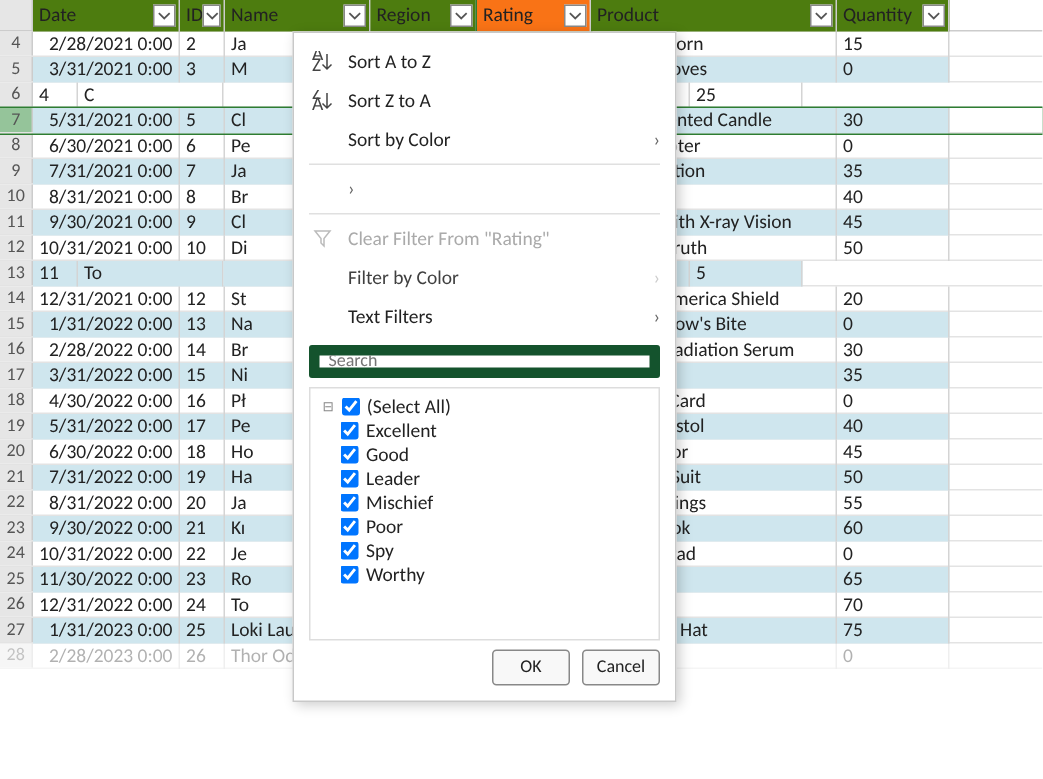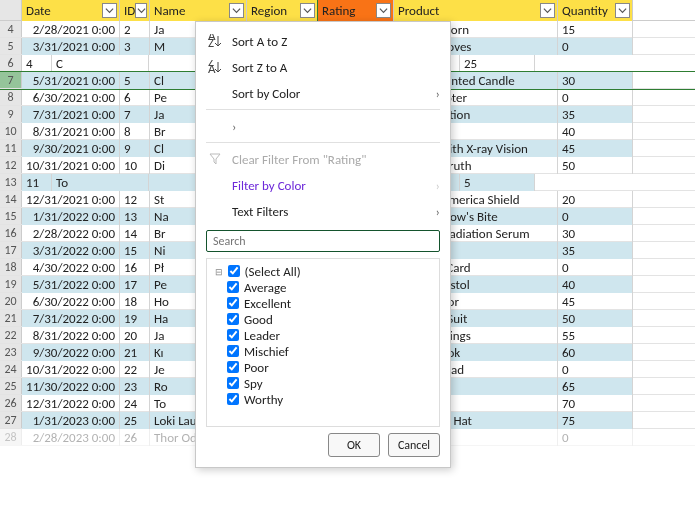--- a/index.html
+++ b/index.html
@@ -1,21 +1,21 @@
 <!DOCTYPE html>
 <html><head>
 <meta charset="utf-8">
 <style>
 *{box-sizing:border-box;margin:0;padding:0;font-family:Calibri,Arial,sans-serif;font-size:13px;color:#222}
 body{background:#fff;width:695px;height:519px;overflow:hidden;position:relative}
 .sheet{display:flex;flex-direction:column}
 .hdr-row{display:flex;height:21px;border-bottom:1px solid #ccc}
 .rowhead{width:22px;background:#e6e6e6;border-right:1px solid #ccc;display:flex;align-items:center;justify-content:center;font-size:12px;color:#555}
 .cell{border-right:1px solid #d4d4d4;padding:1px 4px;overflow:hidden;white-space:nowrap;display:flex;align-items:center;height:17px}
-.hcell{background:#fde047;height:21px;display:flex;align-items:center;justify-content:space-between;padding:0 2px 0 4px;border-right:1px solid #ccc;font-size:13px}
+.hcell{background:#4d7c0f;height:21px;display:flex;align-items:center;justify-content:space-between;padding:0 2px 0 4px;border-right:1px solid #ccc;font-size:13px}
 .hcell.active{background:#f97316;outline:1px solid #2e7d32}
 .filterbtn{width:15px;height:15px;border:1px solid #888;background:#fff;display:flex;align-items:center;justify-content:center;cursor:pointer}
 .filterbtn svg{width:9px;height:9px}
 .c-date{width:98px;justify-content:flex-end}
 .c-id{width:30px}
 .c-name{width:97px}
 .c-region{width:71px}
 .c-rating{width:76px}
 .c-product{width:164px}
 .c-qty{width:75px}
@@ -32,21 +32,21 @@
 .dr.sel{outline:1px solid #2e7d32}
 .dr.fade{opacity:0.35}
 .rowhead.cur{background:#d0e7d0}
 .menu{position:absolute;left:195px;top:21px;width:256px;height:447px;background:#fff;border:1px solid #c8c8c8;box-shadow:2px 2px 8px rgba(0,0,0,0.2);display:flex;flex-direction:column;padding:6px 0}
 .mi{display:flex;align-items:center;height:26px;padding:0 10px 0 10px;gap:8px;cursor:pointer}
 .mi.disabled{color:#aaa;cursor:default}
 .mi .icon{width:18px;display:flex;justify-content:center}
 .mi .lbl{flex:1}
 .mi .chev{color:#666}
 .sep{height:1px;background:#e0e0e0;margin:3px 10px}
-.searchbox{margin:6px 10px;height:22px;border:1px solid #14532d;border-radius:2px;padding:0 6px;font-size:12px;width:calc(100% - 20px)}
+.searchbox{margin:6px 10px;height:22px;border:7px solid #14532d;border-radius:2px;padding:0 6px;font-size:12px;width:calc(100% - 20px)}
 .checklist{flex:1;margin:0 10px 6px 10px;border:1px solid #ddd;padding:4px 0 4px 20px;overflow:auto;font-size:12px}
 .checkitem{display:flex;align-items:center;gap:2px;height:16px}
 .btns{display:flex;justify-content:flex-end;gap:8px;padding:0 10px 4px 0}
 .btn{min-width:52px;height:24px;border:1px solid #888;background:#f8f8f8;border-radius:3px;font-size:12px;cursor:pointer}
 </style>
 </head>
 <body>
 
 <div class="sheet">
  <div class="hdr-row">
@@ -395,41 +395,37 @@
  <div class="mi disabled">
   <span class="icon">
         <svg width="14" height="14" viewBox="0 0 14 14">
           <path d="M2 2 L12 2 L8 7 L8 12 L6 10 L6 7 Z" fill="none" stroke="#bbb" stroke-width="1"></path>
         </svg>
       </span>
   <span class="lbl" style="color:#aaa">Clear Filter From "Rating"</span>
  </div>
  <div class="mi disabled">
   <span class="icon"></span>
-  <span class="lbl" style="color:#6d28d9">Filter by Color</span>
+  <span class="lbl" style="color:#404040">Filter by Color</span>
   <span class="chev" style="color:#ccc">›</span>
  </div>
  <div class="mi">
   <span class="icon"></span>
   <span class="lbl">Text Filters</span>
   <span class="chev">›</span>
  </div>
  <input class="searchbox" placeholder="Search" style="">
  <div class="checklist" id="checklist">
       <div class="checkitem">
         <span style="position:relative;left:-12px;font-size:9px;color:#888">⊟</span>
         <input type="checkbox" checked="" style="margin: 0px 3px 0px -9px; width: 12px; height: 12px;"> 
         <span>(Select All)</span>
       </div>
       <div class="checkitem">
         <input type="checkbox" checked="" style="margin: 0px 3px 0px 0px; width: 12px; height: 12px;"> 
-        <span>Average</span>
-      </div>
-      <div class="checkitem">
-        <input type="checkbox" checked="" style="margin: 0px 3px 0px 0px; width: 12px; height: 12px;"> 
         <span>Excellent</span>
       </div>
       <div class="checkitem">
         <input type="checkbox" checked="" style="margin: 0px 3px 0px 0px; width: 12px; height: 12px;"> 
         <span>Good</span>
       </div>
       <div class="checkitem">
         <input type="checkbox" checked="" style="margin: 0px 3px 0px 0px; width: 12px; height: 12px;"> 
         <span>Leader</span>
       </div>

